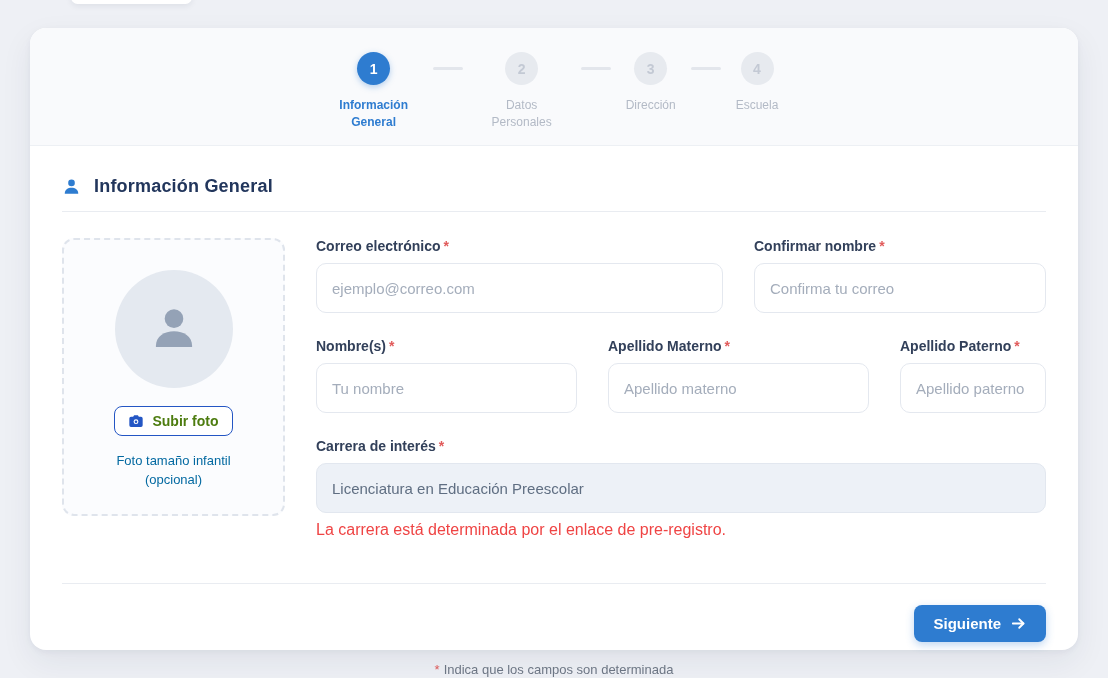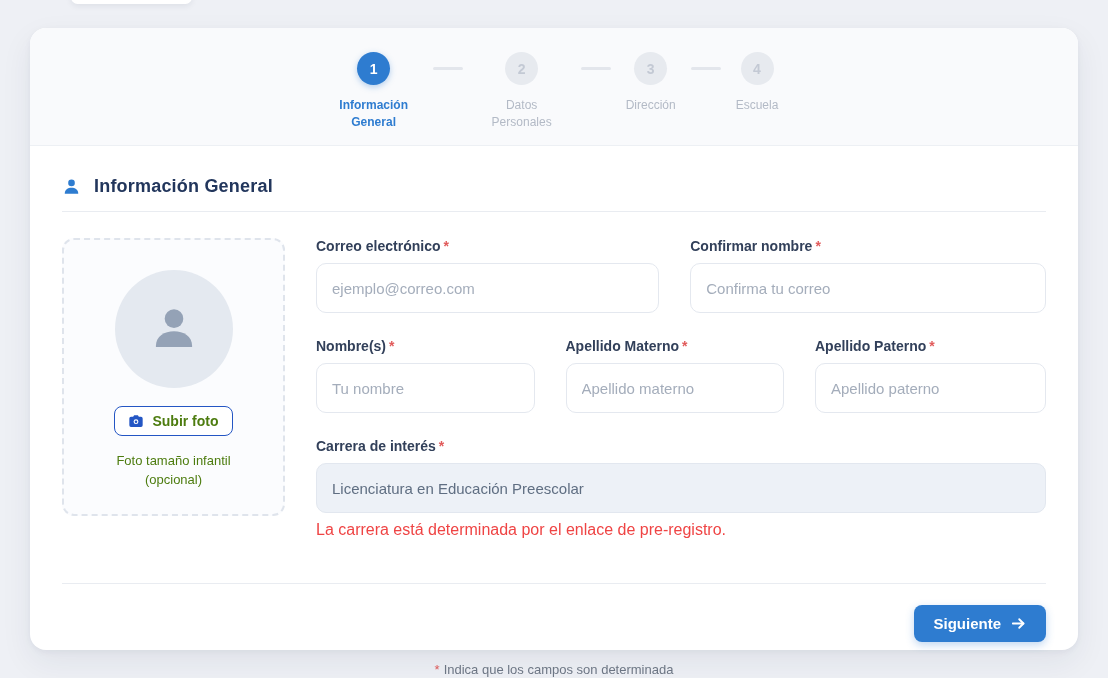--- a/index.html
+++ b/index.html
@@ -83,28 +83,28 @@
     margin-top: 18px;
     display: flex; align-items: center; gap: 8px;
     background: #ffffff; color: #4d7c0f;
     border: 1.5px solid #2456c4; border-radius: 8px;
     padding: 6px 13px;
     font-size: 14px; font-weight: bold;
     font-family: inherit; cursor: pointer;
   }
   .photo-caption {
     margin-top: 16px; text-align: center;
-    font-size: 13px; line-height: 1.45; color: #4d7c0f;
+    font-size: 13px; line-height: 1.45; color: #0369a1;
   }
 
   
   .fields-grid {
     flex: 1;
     display: grid;
-    grid-template-columns: repeat(4, 1fr);
+    grid-template-columns: repeat(5, 1fr);
     column-gap: 31px;
   }
   .field { margin-bottom: 25px; }
   .span-3 { grid-column: span 3; }
   .span-2 { grid-column: span 2; }
   .span-6 { grid-column: span 6; }
   .field-label {
     font-size: 14px; font-weight: bold; color: #32405a;
     margin-bottom: 9px;
   }

